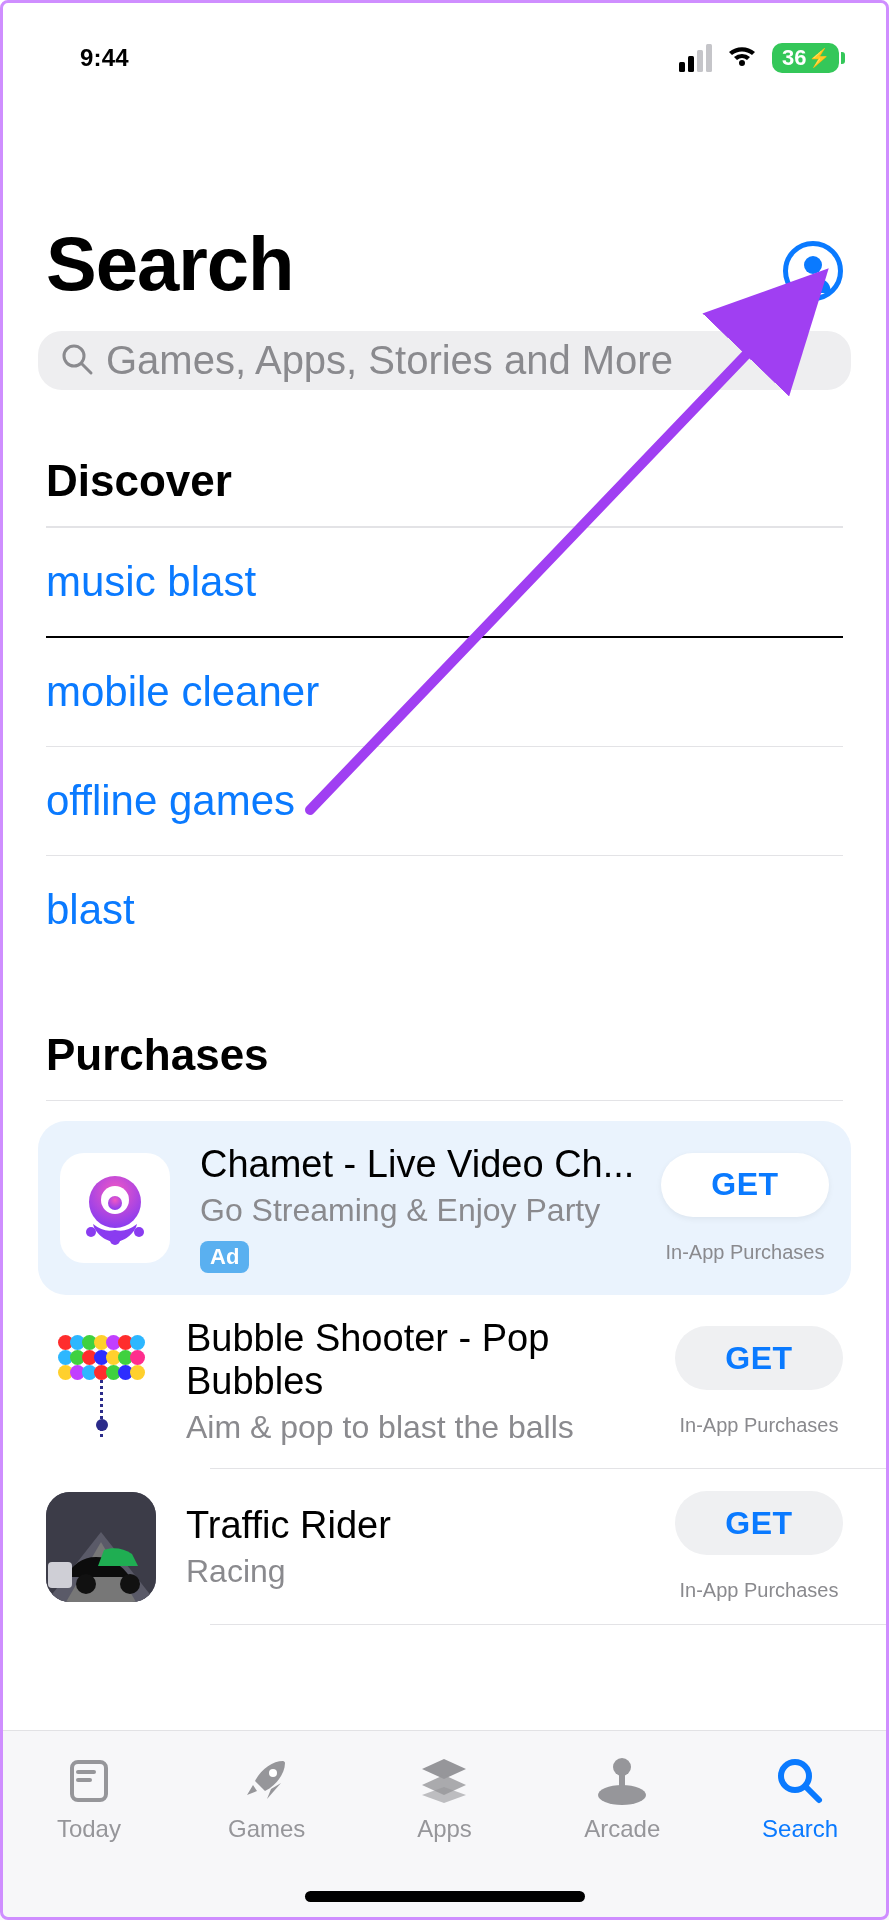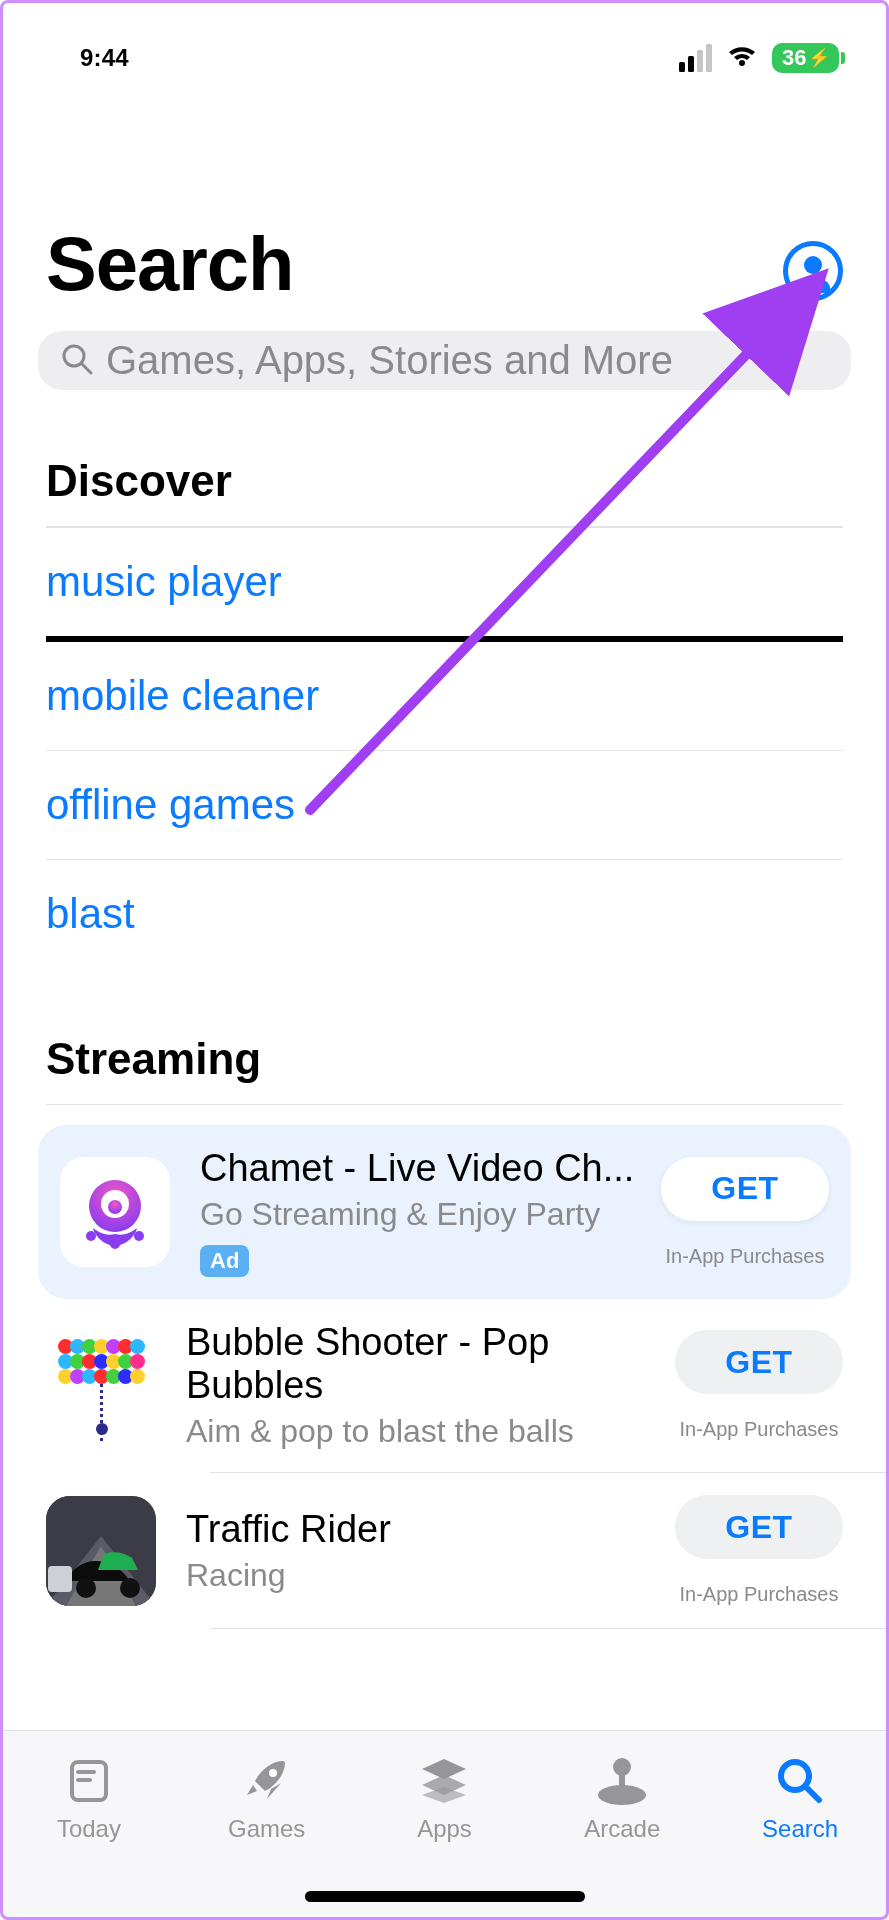--- a/index.html
+++ b/index.html
@@ -184,27 +184,27 @@
           <line x1="22" y1="22" x2="31" y2="31" stroke="#8a8a8e" stroke-width="3" stroke-linecap="round"></line>
         </svg>
     </span>
     <span class="placeholder">Games, Apps, Stories and More</span>
   </div>
 </div>
 
 <div class="section-head">Discover</div>
 <hr class="thin">
 <div class="discover-list">
-  <div class="discover-item">music player</div>
-  <div class="discover-item" style="border-top:6px solid #000000">mobile cleaner</div>
+  <div class="discover-item">music blast</div>
+  <div class="discover-item" style="border-top:2px solid #000000">mobile cleaner</div>
   <div class="discover-item" style="border-top:1px solid #e3e3e6">offline games</div>
   <div class="discover-item" style="border-top:1px solid #e3e3e6">blast</div>
 </div>
 
-<div class="section-head">Streaming</div>
+<div class="section-head">Purchases</div>
 <hr class="thin" style="margin-bottom:20px">
 
 <div class="suggested-list">
 
   <div class="app-row promoted">
     <div class="icon" style="display:flex;align-items:center;justify-content:center">
       <svg width="76" height="76" viewBox="0 0 76 76">
         <defs>
             <radialGradient id="g1" cx="50%" cy="30%" r="70%">
               <stop offset="0%" stop-color="#f258c4"></stop>

